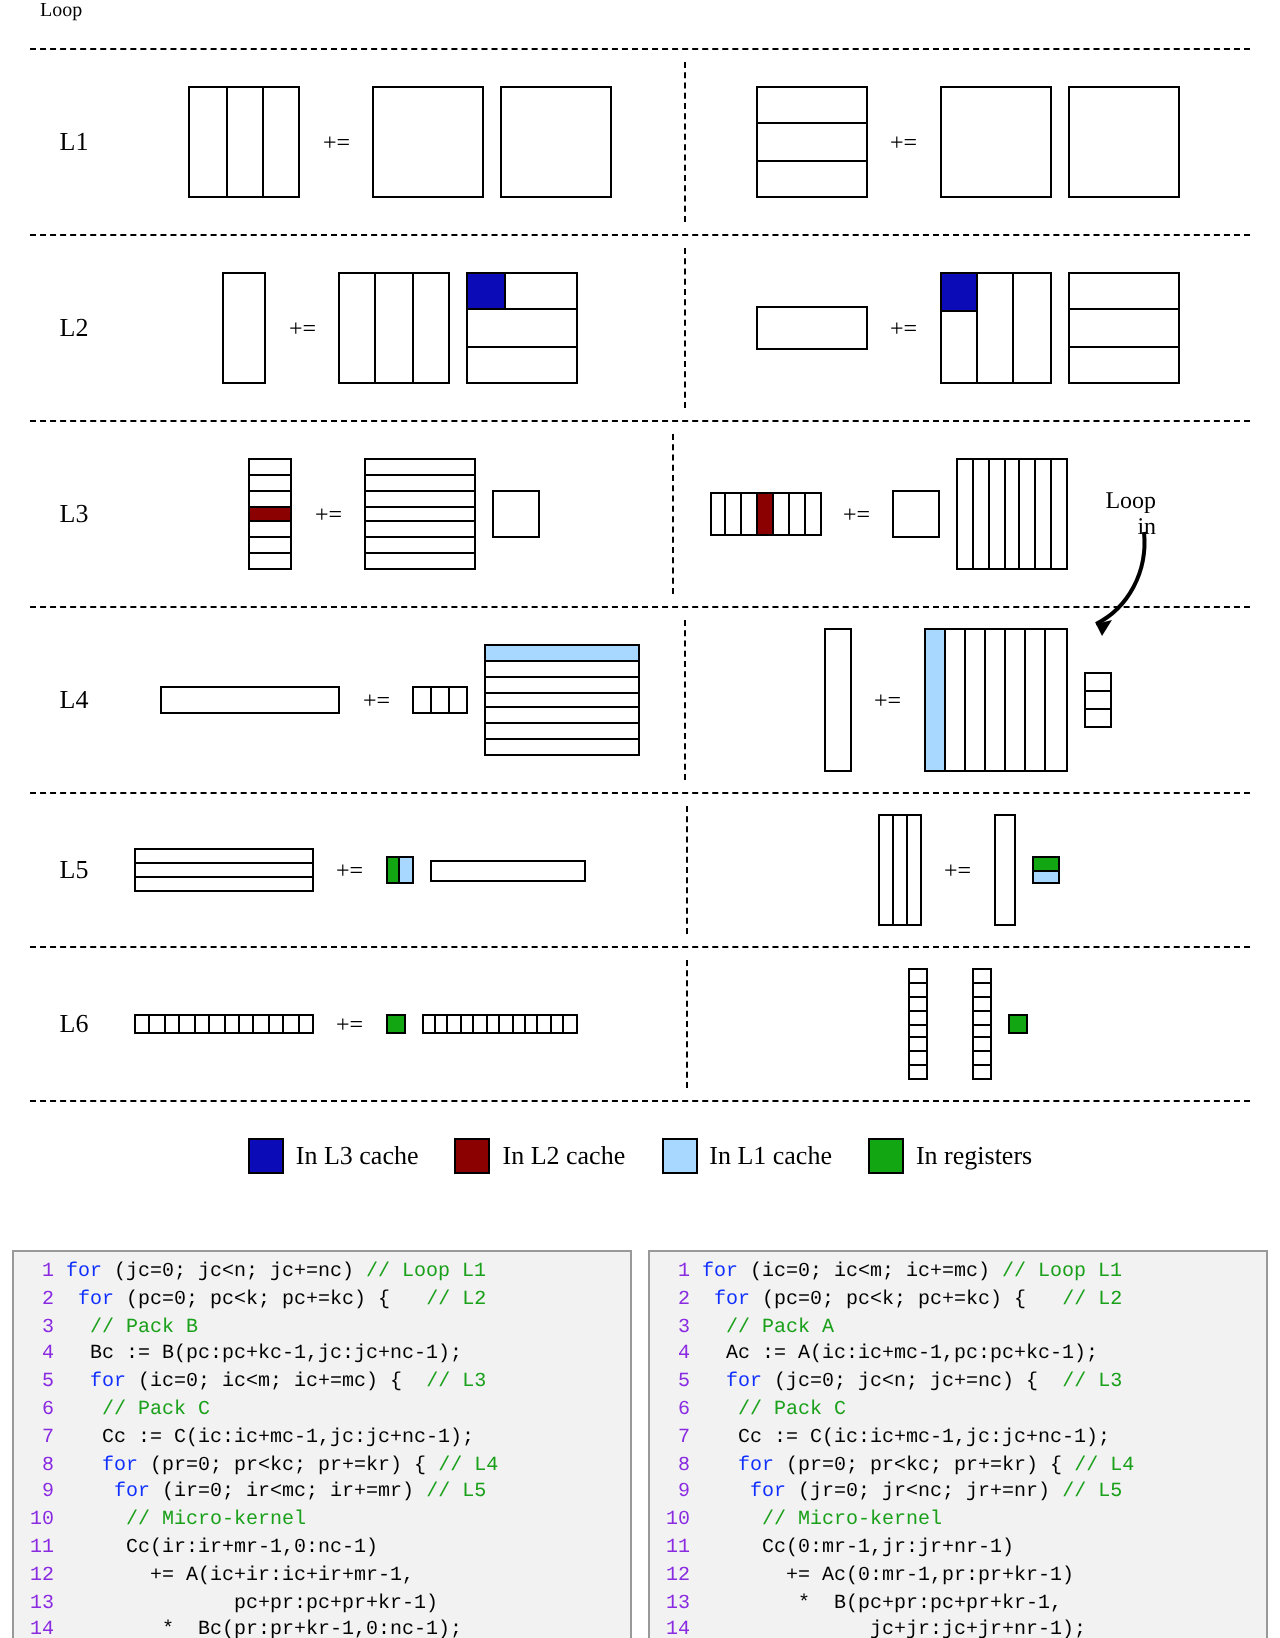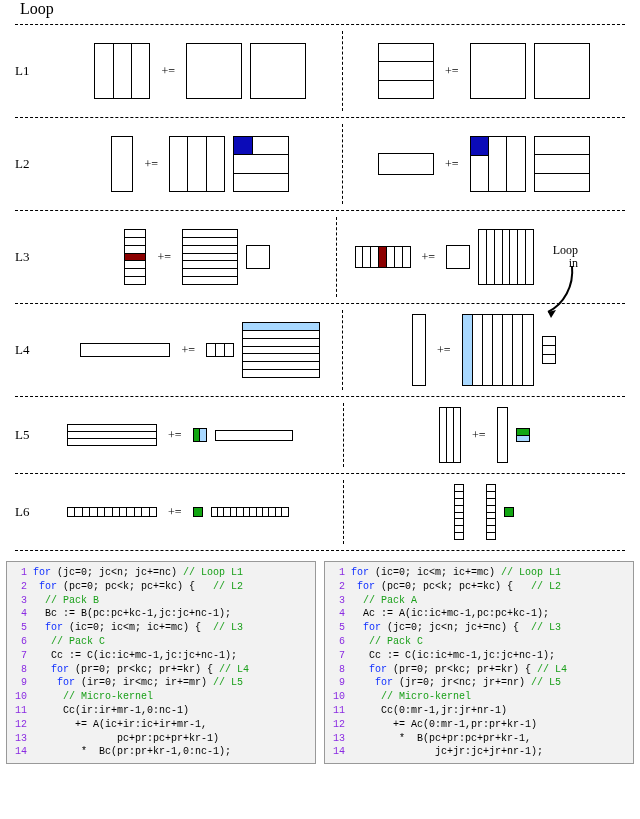--- a/index.html
+++ b/index.html
@@ -1,22 +1,22 @@
 <!DOCTYPE html>
 <html><head>
 <meta charset="utf-8">
 <style>
   body { margin:0; padding:0; background:#fff; font-family: Georgia, 'Times New Roman', serif; font-size:13px; color:#000; width:640px; }
   .page { width:640px; }
   .diagram { position:relative; padding:10px 15px 10px 15px; }
-  .loop-label { position:absolute; top:0; left:20px; font-size:16px; }
+  .loop-label { position:absolute; top:0; left:20px; font-size:10px; }
   .rows-area { border:1px dashed #000; border-left:none; border-right:none; border-bottom:none; }
   .row { border-bottom:1px dashed #000; min-height:64px; display:flex; align-items:center; padding:6px 0 6px 0; }
   .row.tall { min-height:80px; }
-  .rowlabel { width:44px; text-align:left; font-size:13px; flex:0 0 44px; }
+  .rowlabel { width:44px; text-align:center; font-size:13px; flex:0 0 44px; }
   .half { flex:1; display:flex; align-items:center; justify-content:center; gap:8px; padding:0 6px; }
   .mid-dash { width:0; border-left:1px dashed #000; align-self:stretch; }
   .pluseq { font-size:12px; margin:0 3px; }
   
   .blk { background:#fff; border:1px solid #000; box-sizing:border-box; display:flex; }
   .cols { flex-direction:row; }
   .rows { flex-direction:column; }
   .cols > div { border-left:1px solid #000; flex:1; }
   .cols > div:first-child { border-left:none; }
   .rows > div { border-top:1px solid #000; flex:1; }
@@ -298,19 +298,37 @@
               <div></div>
               <div></div>
               <div></div>
             </div>
           <div class="blk c-reg" style="width:10px;height:10px;"></div>
         </div>
       </div>
 
     </div>
 
+    <div class="legend">
+      <div class="legend-item">
+          <div class="sw c-l3"></div>
+          <span>In L3 cache</span>
+        </div>
+      <div class="legend-item">
+          <div class="sw c-l2"></div>
+          <span>In L2 cache</span>
+        </div>
+      <div class="legend-item">
+          <div class="sw c-l1"></div>
+          <span>In L1 cache</span>
+        </div>
+      <div class="legend-item">
+          <div class="sw c-reg"></div>
+          <span>In registers</span>
+        </div>
+    </div>
   </div>
 
   <div class="codes">
     <div class="codebox" id="code-left"><div class="codeline"><span class="ln">1</span><span><span class="kw">for</span><span> (jc=0; jc&lt;n; jc+=nc) </span><span class="cm">// Loop L1</span></span></div><div class="codeline"><span class="ln">2</span><span><span> </span><span class="kw">for</span><span> (pc=0; pc&lt;k; pc+=kc) {   </span><span class="cm">// L2</span></span></div><div class="codeline"><span class="ln">3</span><span><span>  </span><span class="cm">// Pack B</span></span></div><div class="codeline"><span class="ln">4</span><span><span>  Bc := B(pc:pc+kc-1,jc:jc+nc-1);</span></span></div><div class="codeline"><span class="ln">5</span><span><span>  </span><span class="kw">for</span><span> (ic=0; ic&lt;m; ic+=mc) {  </span><span class="cm">// L3</span></span></div><div class="codeline"><span class="ln">6</span><span><span>   </span><span class="cm">// Pack C</span></span></div><div class="codeline"><span class="ln">7</span><span><span>   Cc := C(ic:ic+mc-1,jc:jc+nc-1);</span></span></div><div class="codeline"><span class="ln">8</span><span><span>   </span><span class="kw">for</span><span> (pr=0; pr&lt;kc; pr+=kr) { </span><span class="cm">// L4</span></span></div><div class="codeline"><span class="ln">9</span><span><span>    </span><span class="kw">for</span><span> (ir=0; ir&lt;mc; ir+=mr) </span><span class="cm">// L5</span></span></div><div class="codeline"><span class="ln">10</span><span><span>     </span><span class="cm">// Micro-kernel</span></span></div><div class="codeline"><span class="ln">11</span><span><span>     Cc(ir:ir+mr-1,0:nc-1)</span></span></div><div class="codeline"><span class="ln">12</span><span><span>       += A(ic+ir:ic+ir+mr-1,</span></span></div><div class="codeline"><span class="ln">13</span><span><span>              pc+pr:pc+pr+kr-1)</span></span></div><div class="codeline"><span class="ln">14</span><span><span>        *  Bc(pr:pr+kr-1,0:nc-1);</span></span></div></div>
     <div class="codebox" id="code-right"><div class="codeline"><span class="ln">1</span><span><span class="kw">for</span><span> (ic=0; ic&lt;m; ic+=mc) </span><span class="cm">// Loop L1</span></span></div><div class="codeline"><span class="ln">2</span><span><span> </span><span class="kw">for</span><span> (pc=0; pc&lt;k; pc+=kc) {   </span><span class="cm">// L2</span></span></div><div class="codeline"><span class="ln">3</span><span><span>  </span><span class="cm">// Pack A</span></span></div><div class="codeline"><span class="ln">4</span><span><span>  Ac := A(ic:ic+mc-1,pc:pc+kc-1);</span></span></div><div class="codeline"><span class="ln">5</span><span><span>  </span><span class="kw">for</span><span> (jc=0; jc&lt;n; jc+=nc) {  </span><span class="cm">// L3</span></span></div><div class="codeline"><span class="ln">6</span><span><span>   </span><span class="cm">// Pack C</span></span></div><div class="codeline"><span class="ln">7</span><span><span>   Cc := C(ic:ic+mc-1,jc:jc+nc-1);</span></span></div><div class="codeline"><span class="ln">8</span><span><span>   </span><span class="kw">for</span><span> (pr=0; pr&lt;kc; pr+=kr) { </span><span class="cm">// L4</span></span></div><div class="codeline"><span class="ln">9</span><span><span>    </span><span class="kw">for</span><span> (jr=0; jr&lt;nc; jr+=nr) </span><span class="cm">// L5</span></span></div><div class="codeline"><span class="ln">10</span><span><span>     </span><span class="cm">// Micro-kernel</span></span></div><div class="codeline"><span class="ln">11</span><span><span>     Cc(0:mr-1,jr:jr+nr-1)</span></span></div><div class="codeline"><span class="ln">12</span><span><span>       += Ac(0:mr-1,pr:pr+kr-1)</span></span></div><div class="codeline"><span class="ln">13</span><span><span>        *  B(pc+pr:pc+pr+kr-1,</span></span></div><div class="codeline"><span class="ln">14</span><span><span>              jc+jr:jc+jr+nr-1);</span></span></div></div>
   </div>
 </div>
 
 </body></html>

